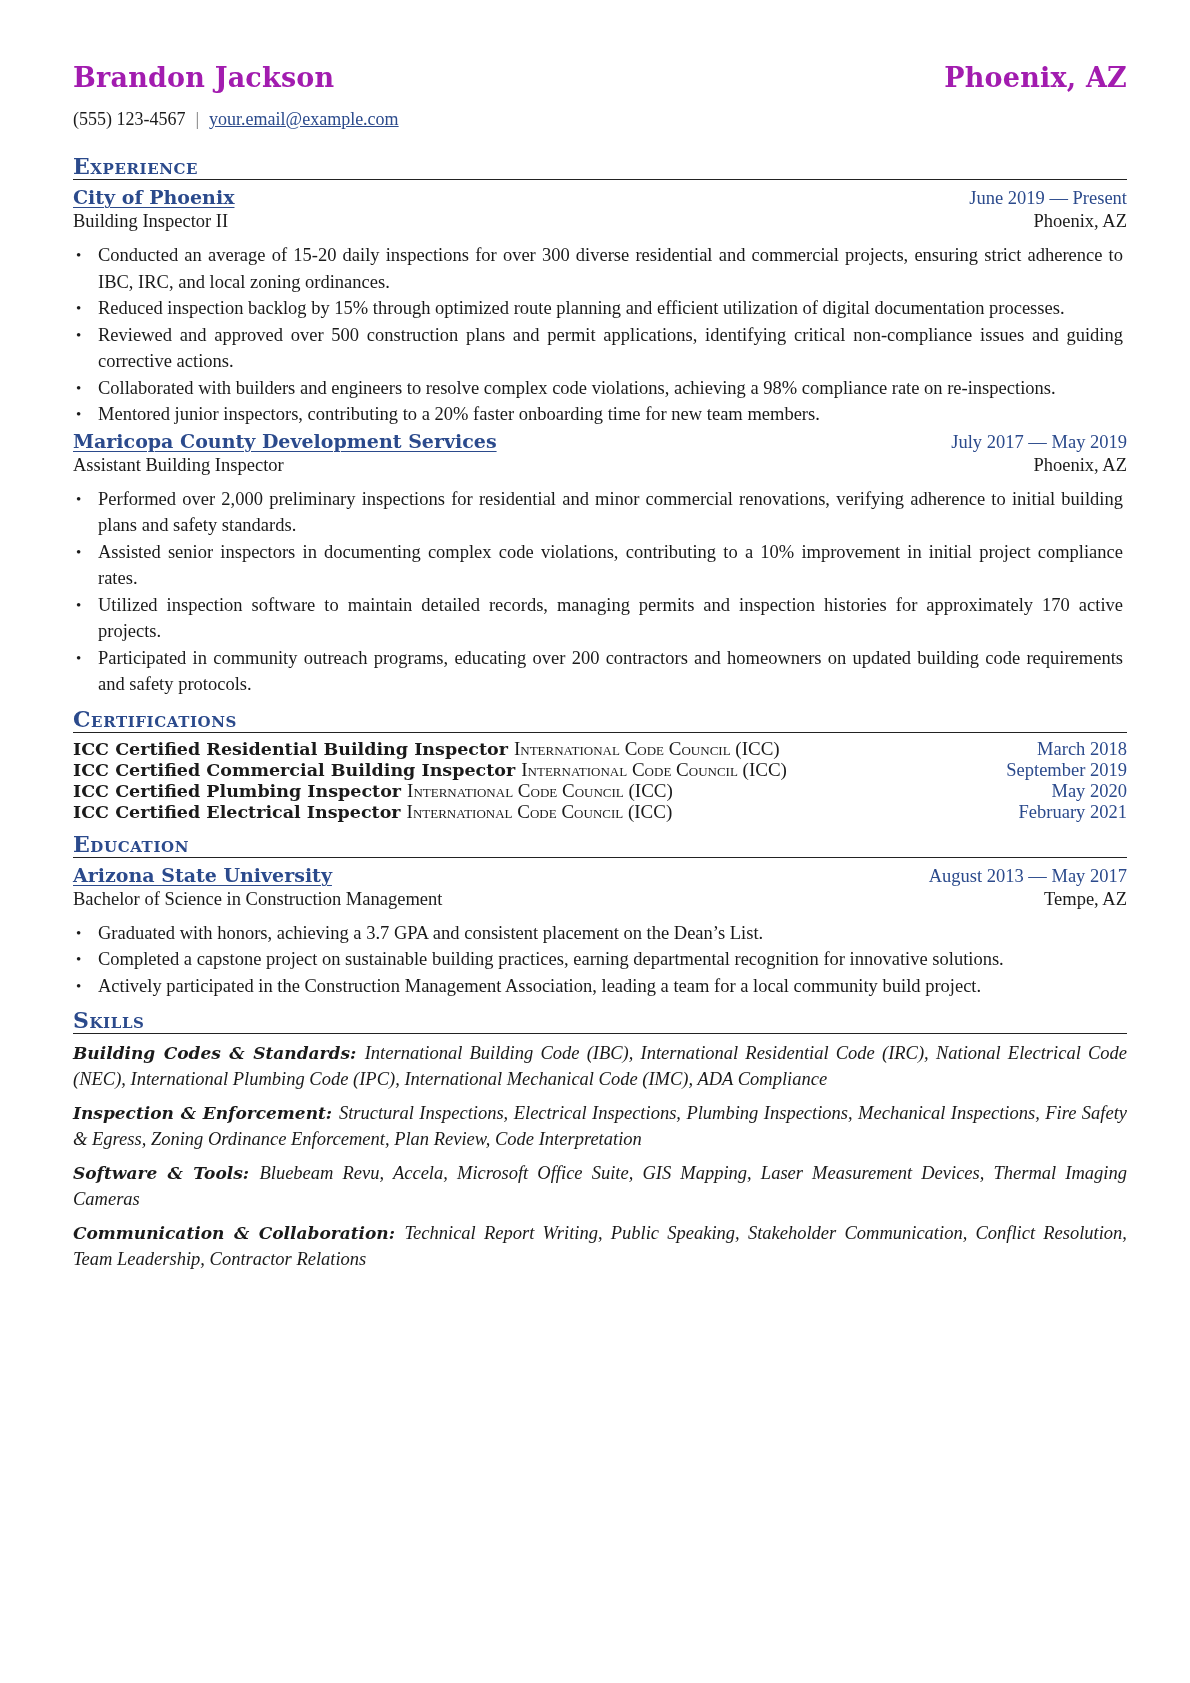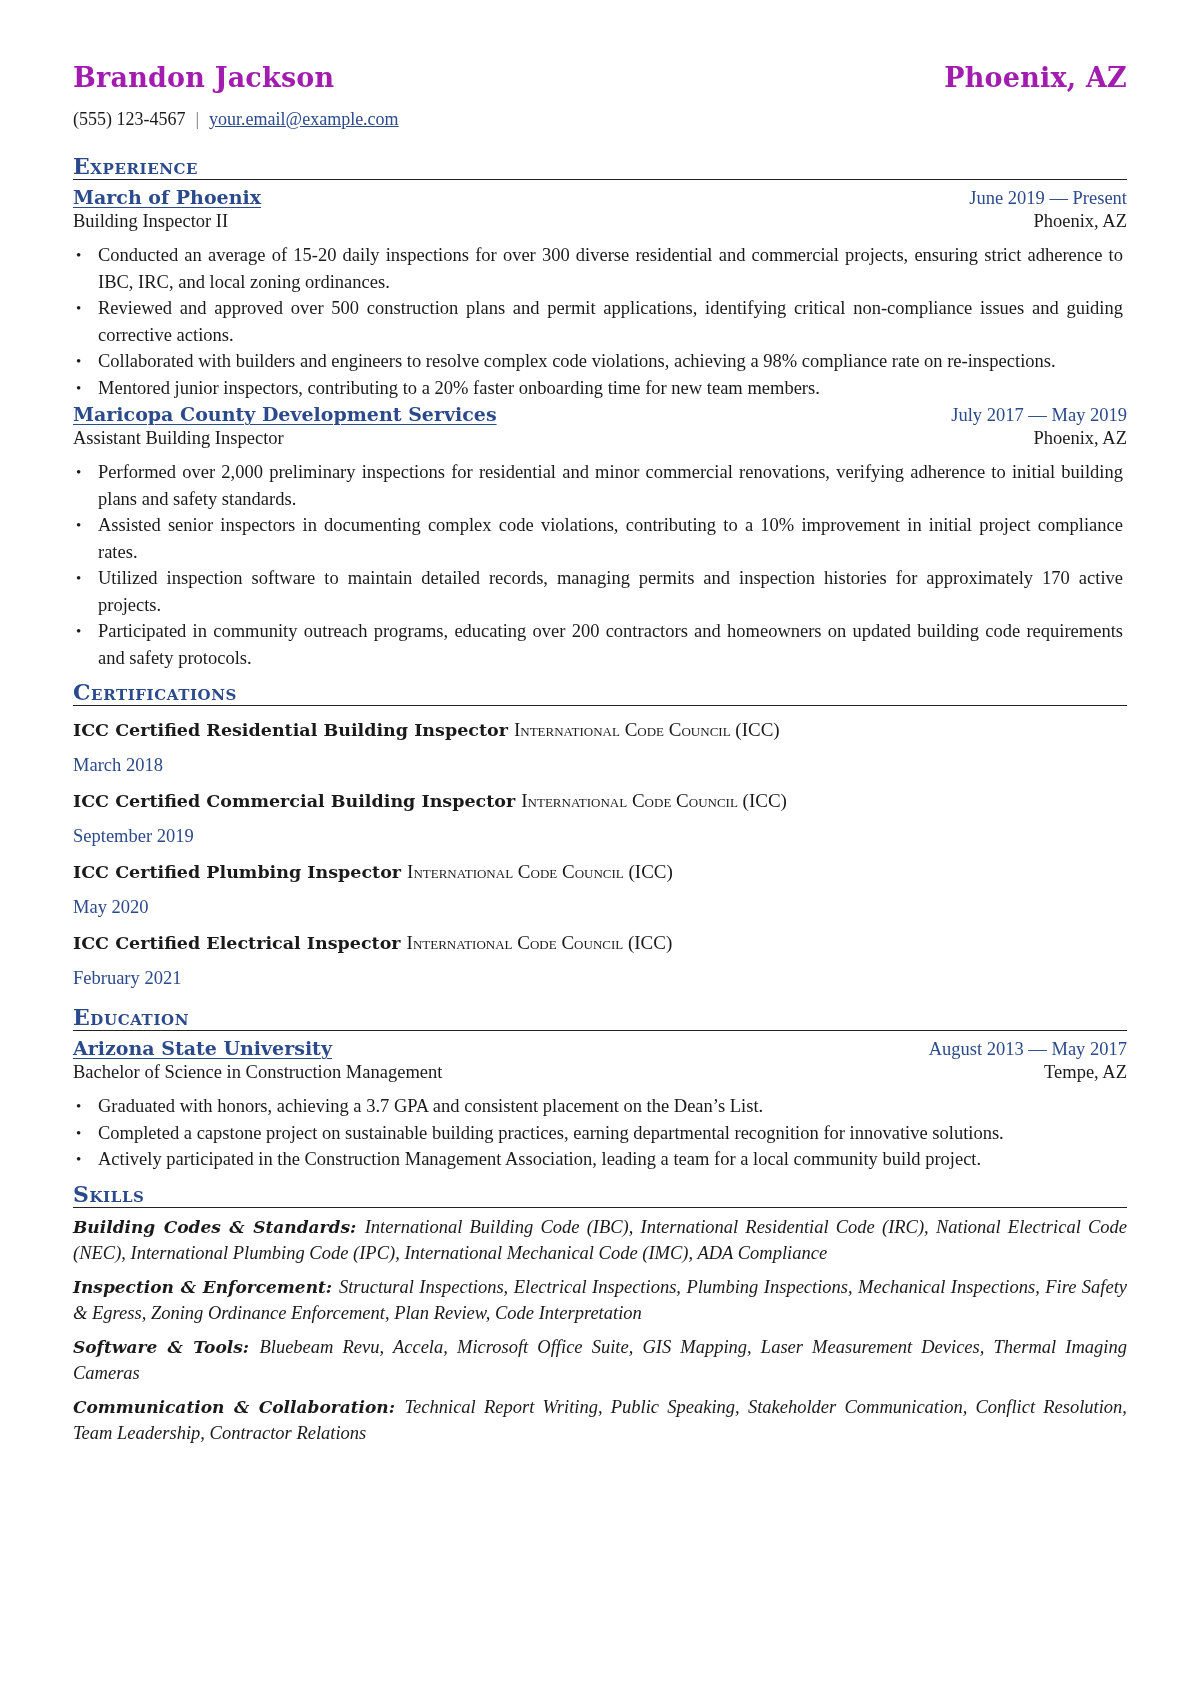--- a/index.html
+++ b/index.html
@@ -105,22 +105,21 @@
       left: -22px;
       top: 0;
       font-size: 15px;
     }
 
     .cert-list { margin-top: 6px; }
     .cert-row {
       display: flex;
       justify-content: space-between;
       align-items: baseline;
-      line-height: 35px;
-      flex-direction: column;
+      line-height: 20px;
     }
     .cert-name {
       font-family: "DejaVu Serif", serif;
       font-weight: bold;
       font-size: 17.5px;
     }
     .cert-issuer {
       font-family: "Liberation Serif", serif;
       font-variant: small-caps;
       font-size: 19px;
@@ -156,29 +155,30 @@
     <div class="header-location">Phoenix, AZ</div>
   </div>
   <div class="contact">
     <span>(555) 123-4567</span><span class="sep">|</span><a>your.email@example.com</a>
   </div>
 
   <div class="section-title first">Experience</div>
 
   <div>
     <div class="entry-head">
-      <a class="org">March of Phoenix</a>
+      <a class="org">City of Phoenix</a>
       <span class="dates">June 2019 — Present</span>
     </div>
     <div class="entry-sub">
       <span class="role">Building Inspector II</span>
       <span class="place">Phoenix, AZ</span>
     </div>
     <ul class="bullets">
       <li>Conducted an average of 15-20 daily inspections for over 300 diverse residential and commercial projects, ensuring strict adherence to IBC, IRC, and local zoning ordinances.</li>
+      <li>Reduced inspection backlog by 15% through optimized route planning and efficient utilization of digital documentation processes.</li>
       <li>Reviewed and approved over 500 construction plans and permit applications, identifying critical non-compliance issues and guiding corrective actions.</li>
       <li>Collaborated with builders and engineers to resolve complex code violations, achieving a 98% compliance rate on re-inspections.</li>
       <li>Mentored junior inspectors, contributing to a 20% faster onboarding time for new team members.</li>
     </ul>
   </div>
 
   <div>
     <div class="entry-head" style="margin-top:2px;">
       <a class="org">Maricopa County Development Services</a>
       <span class="dates">July 2017 — May 2019</span>

